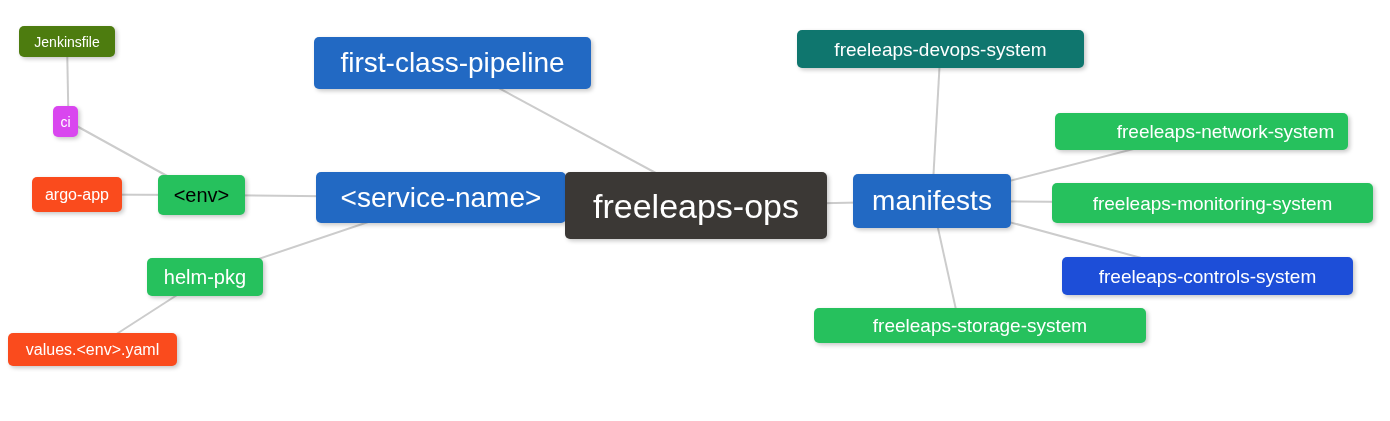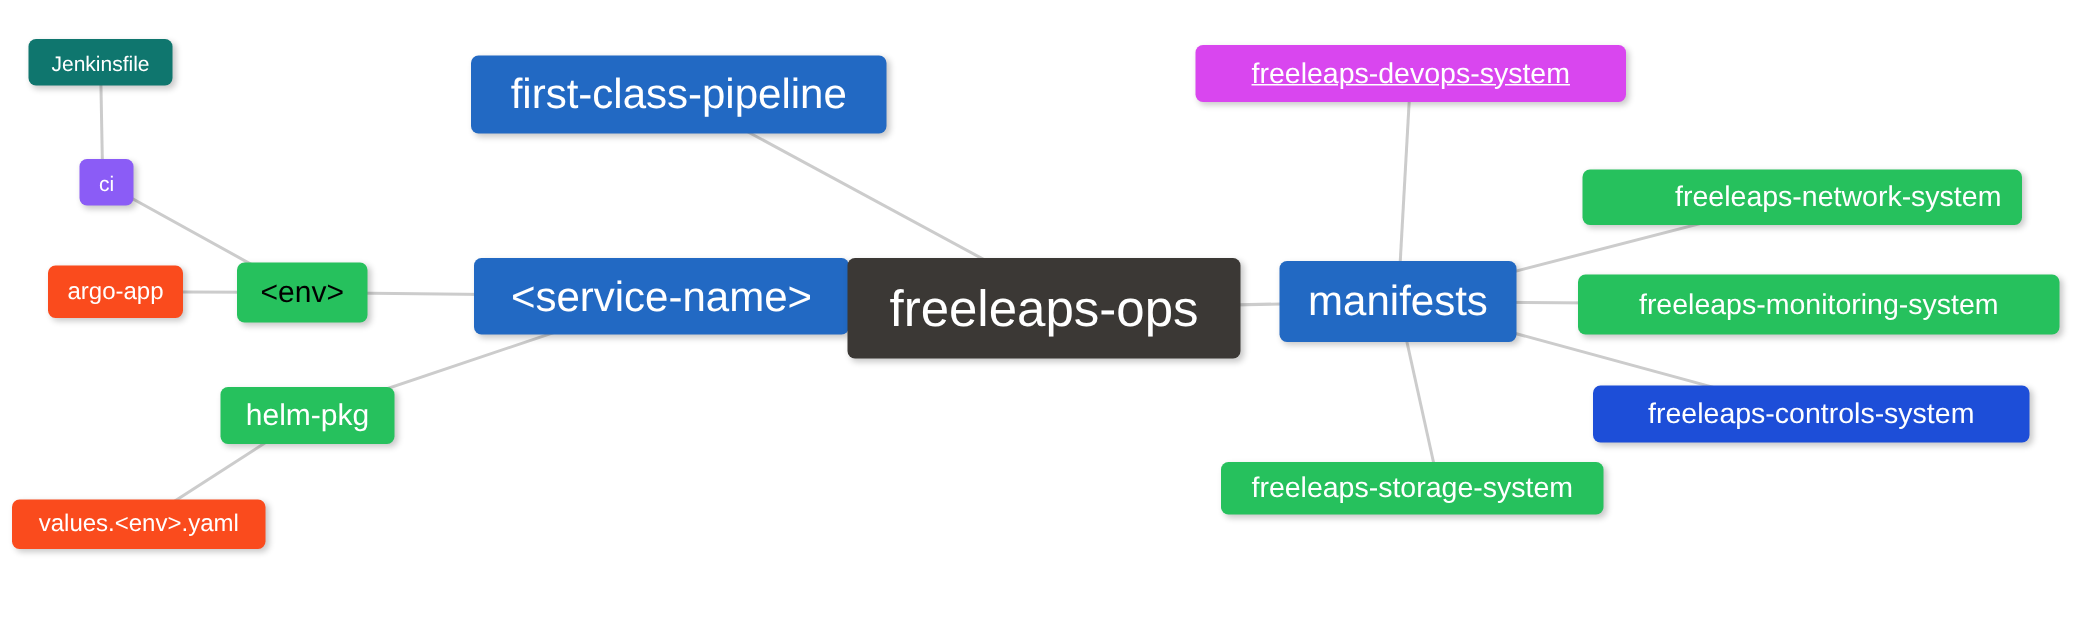--- a/index.html
+++ b/index.html
@@ -52,28 +52,28 @@
       <line x1="452.5" y1="63" x2="716" y2="205.5" stroke="#cccccc" stroke-width="2"></line>
       <line x1="441" y1="197.5" x2="716" y2="205.5" stroke="#cccccc" stroke-width="2"></line>
       <line x1="716" y1="205.5" x2="932" y2="201" stroke="#cccccc" stroke-width="2"></line>
       <line x1="932" y1="201" x2="940.5" y2="49" stroke="#cccccc" stroke-width="2"></line>
       <line x1="932" y1="201" x2="1201.5" y2="131.5" stroke="#cccccc" stroke-width="2"></line>
       <line x1="932" y1="201" x2="1212.5" y2="203" stroke="#cccccc" stroke-width="2"></line>
       <line x1="932" y1="201" x2="1207.5" y2="276" stroke="#cccccc" stroke-width="2"></line>
       <line x1="932" y1="201" x2="959.5" y2="325.5" stroke="#cccccc" stroke-width="2"></line>
     </svg>
 
-<div class="mm-node" style="left: 19px; top: 26px; width: 96px; height: 31px; background: #0f766e; color: rgb(255, 255, 255); font-size: 14px;">Jenkinsfile</div>
-    <div class="mm-node" style="left: 53px; top: 106px; width: 36px; height: 31px; background: #8b5cf6; color: rgb(255, 255, 255); font-size: 14px;">ci</div>
+<div class="mm-node" style="left: 19px; top: 26px; width: 96px; height: 31px; background: #4d7c0f; color: rgb(255, 255, 255); font-size: 14px;">Jenkinsfile</div>
+    <div class="mm-node" style="left: 53px; top: 106px; width: 25px; height: 31px; background: #d946ef; color: rgb(255, 255, 255); font-size: 14px;">ci</div>
     <div class="mm-node" style="left: 32px; top: 177px; width: 90px; height: 35px; background: rgb(250, 75, 29); color: rgb(255, 255, 255); font-size: 16px;">argo-app</div>
     <div class="mm-node" style="left: 158px; top: 175px; width: 87px; height: 40px; background: rgb(38, 193, 93); color: #000000; font-size: 20px;">&lt;env&gt;</div>
     <div class="mm-node" style="left: 147px; top: 258px; width: 116px; height: 38px; background: rgb(38, 193, 93); color: rgb(255, 255, 255); font-size: 20px;">helm-pkg</div>
     <div class="mm-node" style="left: 8px; top: 333px; width: 169px; height: 33px; background: rgb(250, 75, 29); color: rgb(255, 255, 255); font-size: 16px;">values.&lt;env&gt;.yaml</div>
     <div class="mm-node" style="left: 314px; top: 37px; width: 277px; height: 52px; background: rgb(34, 105, 195); color: rgb(255, 255, 255); font-size: 28px;">first-class-pipeline</div>
     <div class="mm-node" style="left: 316px; top: 172px; width: 250px; height: 51px; background: rgb(34, 105, 195); color: rgb(255, 255, 255); font-size: 28px;">&lt;service-name&gt;</div>
     <div class="mm-node" style="left: 565px; top: 172px; width: 262px; height: 67px; background: rgb(59, 56, 53); color: rgb(255, 255, 255); font-size: 34px;">freeleaps-ops</div>
     <div class="mm-node" style="left: 853px; top: 174px; width: 158px; height: 54px; background: rgb(34, 105, 195); color: rgb(255, 255, 255); font-size: 28px;">manifests</div>
-    <div class="mm-node" style="left: 797px; top: 30px; width: 287px; height: 38px; background: #d946ef; color: rgb(255, 255, 255); font-size: 19px; text-decoration: underline;">freeleaps-devops-system</div>
+    <div class="mm-node" style="left: 797px; top: 30px; width: 287px; height: 38px; background: #0f766e; color: rgb(255, 255, 255); font-size: 19px;">freeleaps-devops-system</div>
     <div class="mm-node" style="left: 1055px; top: 113px; width: 293px; height: 37px; background: rgb(38, 193, 93); color: rgb(255, 255, 255); font-size: 19px; padding-left: 48px;">freeleaps-network-system</div>
     <div class="mm-node" style="left: 1052px; top: 183px; width: 321px; height: 40px; background: rgb(38, 193, 93); color: rgb(255, 255, 255); font-size: 19px;">freeleaps-monitoring-system</div>
     <div class="mm-node" style="left: 1062px; top: 257px; width: 291px; height: 38px; background: #1d4ed8; color: rgb(255, 255, 255); font-size: 19px;">freeleaps-controls-system</div>
-    <div class="mm-node" style="left: 814px; top: 308px; width: 255px; height: 35px; background: rgb(38, 193, 93); color: rgb(255, 255, 255); font-size: 19px;">freeleaps-storage-system</div>
+    <div class="mm-node" style="left: 814px; top: 308px; width: 332px; height: 35px; background: rgb(38, 193, 93); color: rgb(255, 255, 255); font-size: 19px;">freeleaps-storage-system</div>
   </div>
 
 </body></html>

